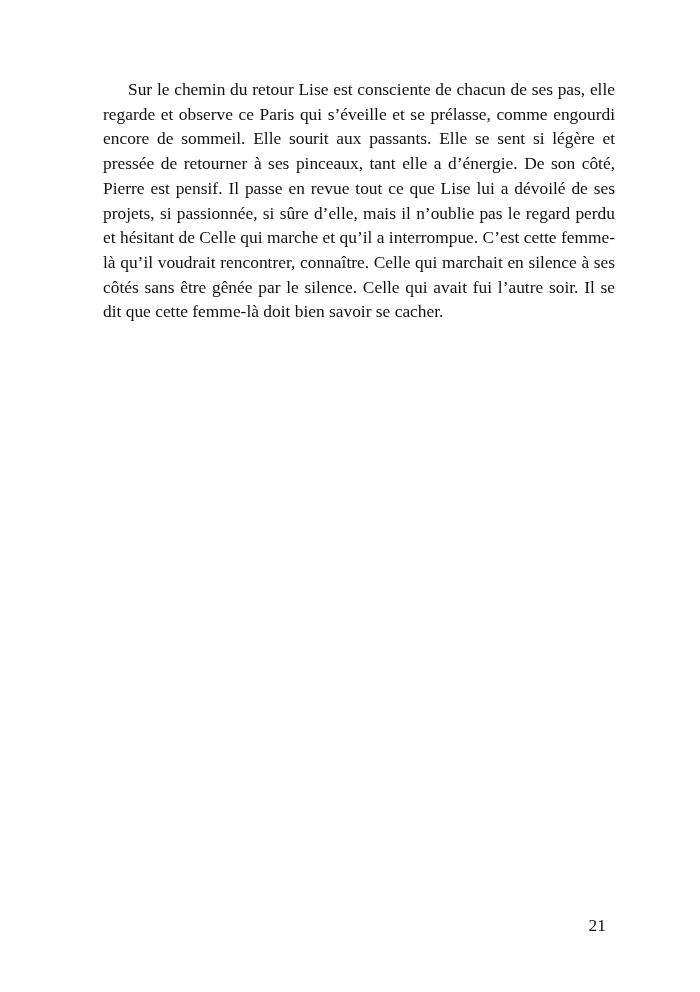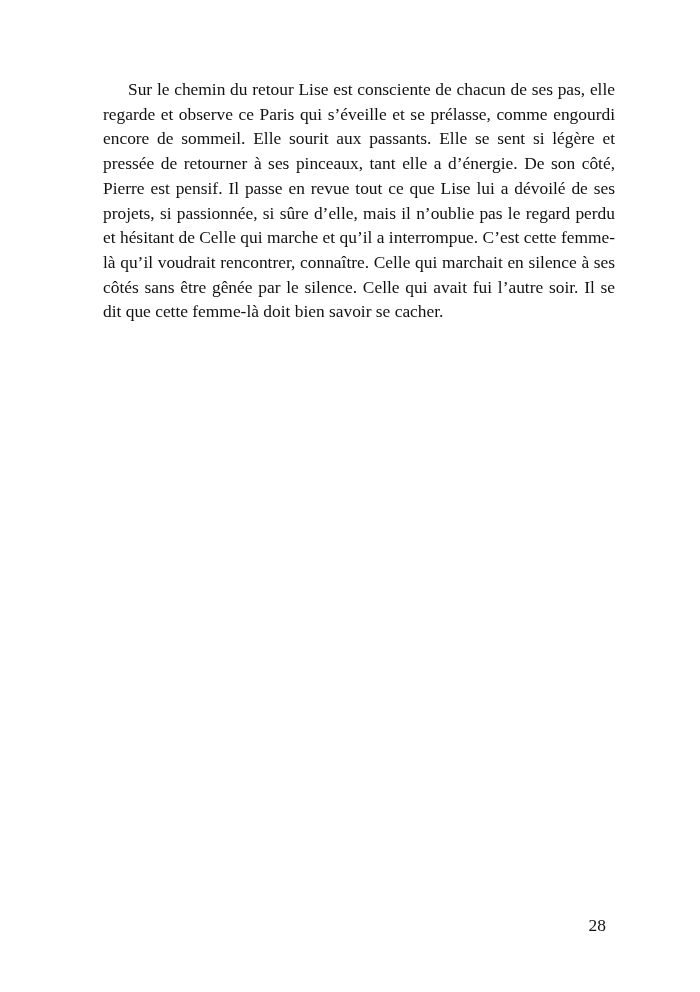--- a/index.html
+++ b/index.html
@@ -49,14 +49,14 @@
       color: #111111;
     }
   </style>
 </head>
 <body>
 
 <div class="page">
   <div class="body-text">
     <p>Sur le chemin du retour Lise est consciente de chacun de ses pas, elle regarde et observe ce Paris qui s’éveille et se prélasse, comme engourdi encore de sommeil. Elle sourit aux passants. Elle se sent si légère et pressée de retourner à ses pinceaux, tant elle a d’énergie. De son côté, Pierre est pensif. Il passe en revue tout ce que Lise lui a dévoilé de ses projets, si passionnée, si sûre d’elle, mais il n’oublie pas le regard perdu et hésitant de Celle qui marche et qu’il a interrompue. C’est cette femme-là qu’il voudrait rencontrer, connaître. Celle qui marchait en silence à ses côtés sans être gênée par le silence. Celle qui avait fui l’autre soir. Il se dit que cette femme-là doit bien savoir se cacher.</p>
   </div>
-  <div class="page-number">28</div>
+  <div class="page-number">21</div>
 </div>
 
 </body></html>

